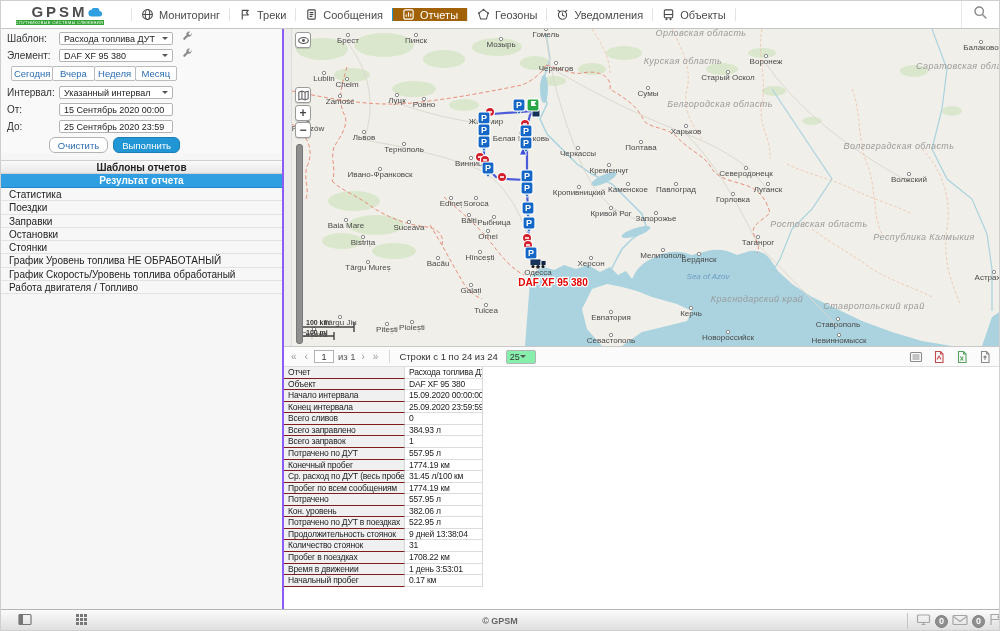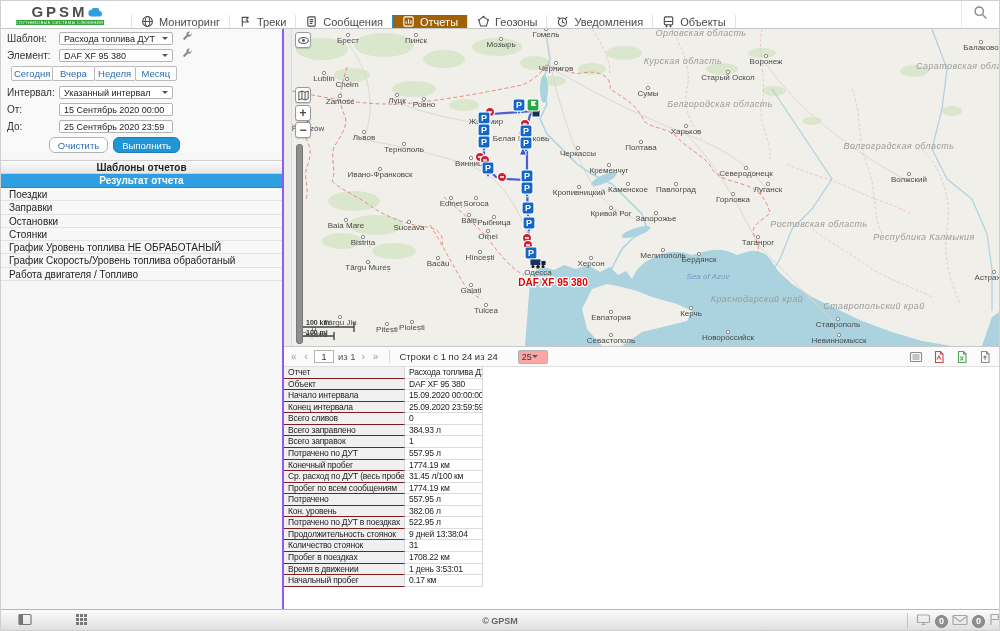--- a/index.html
+++ b/index.html
@@ -5,21 +5,21 @@
   * { box-sizing: border-box; margin: 0; padding: 0; }
   body { font-family: "Liberation Sans", sans-serif; background:#fff; }
   .app { position:relative; width:1000px; height:631px; overflow:hidden; background:#fff; border:1px solid #cfcfcf; }
 
   
   .topbar { display:flex; align-items:stretch; height:28px; background:#fff; border-bottom:1px solid #c6c6c6; }
   .logo-wrap { width:117px; display:flex; flex-direction:column; align-items:center; justify-content:center; position:relative; }
   .logo-text { font-weight:bold; font-size:15px; color:#4d4d4d; letter-spacing:3px; line-height:14px; }
   .logo-cloud { position:absolute; right:14px; top:2px; }
   .logo-bar { background:#35a438; color:#fff; font-size:4px; line-height:5px; height:5px; width:88px; text-align:center; overflow:hidden; white-space:nowrap; margin-top:1px; letter-spacing:.4px;}
-  .tabs { display:flex; align-items:flex-end;padding-left:13px; }
+  .tabs { display:flex; align-items:center;padding-left:13px; }
   .tab { display:flex; align-items:center; gap:5px; padding:0 9px; font-size:11px; color:#4a4a4a; border-left:1px solid #e3e3e3; cursor:pointer; white-space:nowrap; }
   .tab:last-child { border-right:1px solid #e3e3e3; }
   .tab svg { display:block; }
   .tab.active { background:#a16207; color:#fff; border-left-color:#1e97d5; }
   .topbar-spacer { flex:1; }
   .search-btn { width:38px; display:flex; align-items:center; justify-content:center; border-left:1px solid #e9e9e9; cursor:pointer; }
 
   
   .main { display:flex; height:580px; }
   .sidebar { width:283px; background:#f6f6f6; border-right:2px solid #8b5cf6; font-size:10px; color:#222; flex:none; }
@@ -59,21 +59,21 @@
   .vehicle-label { font-size:10px; font-weight:bold; fill:#e60000; stroke:#fff; stroke-width:2.5px; paint-order:stroke; }
   .scale-text { font-size:7px; font-weight:bold; fill:#333; }
 
   
   .bottom-panel { position:absolute; left:0; top:317px; width:717px; height:263px; background:#fff; border-top:1px solid #c9c9c9; }
   .ttoolbar { display:flex; align-items:center; height:20px; padding:0 5px; gap:4px; font-size:9.5px; color:#555; background:#fbfbfb; border-bottom:1px solid #dedede; }
   .pg-glyph { color:#9a9a9a; font-size:10px; padding:0 2px; cursor:pointer; }
   .pg-input { width:20px; height:13px; border:1px solid #b3b3b3; text-align:center; font-size:9px; font-family:inherit; color:#333; }
   .tsep { width:1px; height:13px; background:#d8d8d8; margin:0 5px; }
   .rows-info { color:#333; }
-  .pgsize { width:30px; height:14px; border:1px solid #b3b3b3; background:#fca5a5; border-radius:2px; display:flex; align-items:center; padding:0 3px; font-size:9px; color:#333; margin-left:16px; cursor:pointer; }
+  .pgsize { width:30px; height:14px; border:1px solid #b3b3b3; background:#86efac; border-radius:2px; display:flex; align-items:center; padding:0 3px; font-size:9px; color:#333; margin-left:4px; cursor:pointer; }
   .ttools { margin-left:auto; display:flex; gap:9px; padding-right:4px; }
   .ttools span { cursor:pointer; display:flex; }
   .rtable { font-size:8.5px; letter-spacing:-0.2px; color:#222; }
   .trow { display:flex; height:11.571px; }
   .tlabel { width:121px; background:#f0f0f0; border-right:1px solid #d8d8d8; border-bottom:1px solid #7f1d1d; padding:0 0 0 4px; line-height:11px; overflow:hidden; white-space:nowrap; }
   .tvalue { width:78px; background:#fff; border-right:1px solid #d8d8d8; border-bottom:1px solid #dcdcdc; padding:0 0 0 4px; line-height:11px; overflow:hidden; white-space:nowrap; }
 
   
   .statusbar { position:relative; display:flex; align-items:center; height:23px; background:linear-gradient(#fbfbfb,#dcdcdc); border-top:1px solid #b5b5b5; padding:0 6px; }
   .sb-btn { display:flex; align-items:center; justify-content:center; width:20px; height:17px; cursor:pointer; }
@@ -231,20 +231,21 @@
         </div>
         <div class="btn-row">
           <button class="btn">Очистить</button>
           <button class="btn primary">Выполнить</button>
         </div>
       </div>
       <div class="sections">
         <div class="sec-header">Шаблоны отчетов</div>
         <div class="sec-active">Результат отчета</div>
         <div id="sec-items">
+            <div class="sec-item">Статистика</div>
             <div class="sec-item">Поездки</div>
             <div class="sec-item">Заправки</div>
             <div class="sec-item">Остановки</div>
             <div class="sec-item">Стоянки</div>
             <div class="sec-item">График Уровень топлива НЕ ОБРАБОТАНЫЙ</div>
             <div class="sec-item">График Скорость/Уровень топлива обработаный</div>
             <div class="sec-item">Работа двигателя / Топливо</div>
           </div>
       </div>
     </div>

